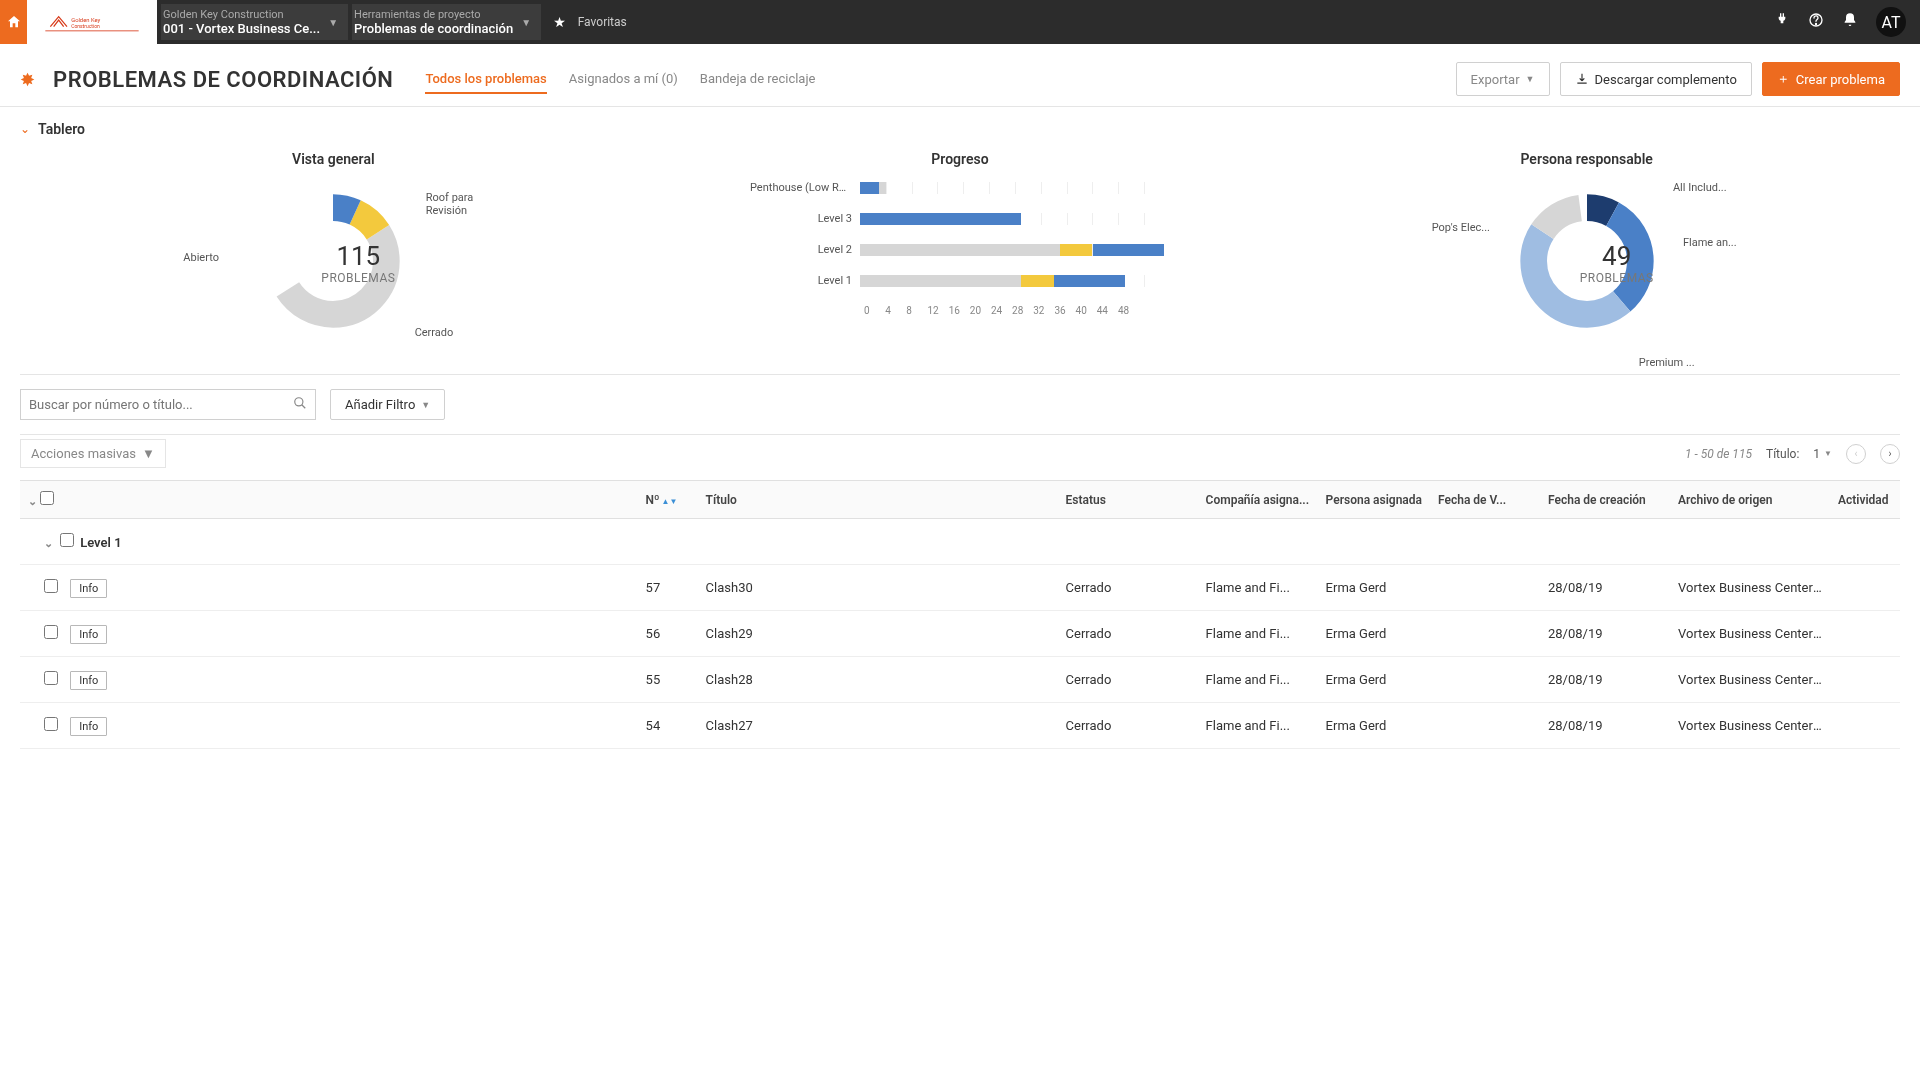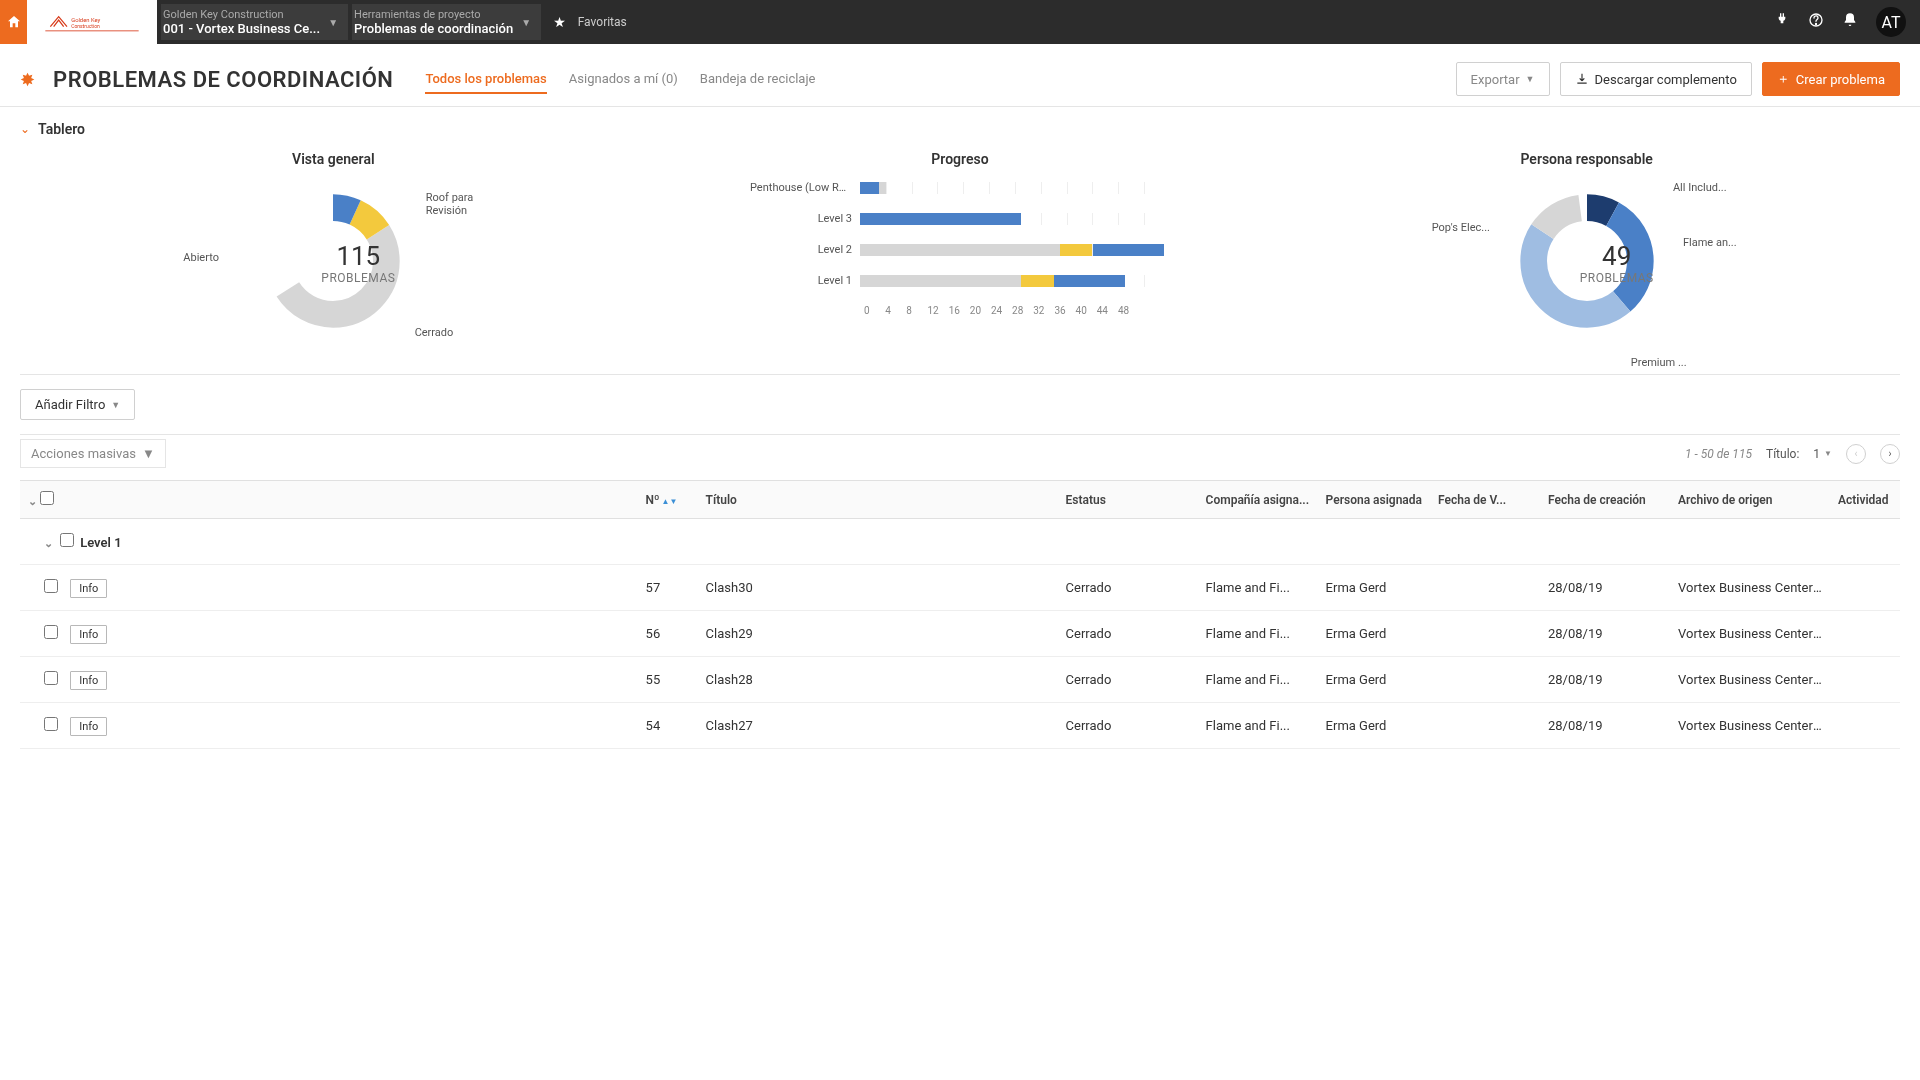--- a/index.html
+++ b/index.html
@@ -321,29 +321,38 @@
           <circle cx="21" cy="21" r="14" fill="none" stroke="#9fbde2" stroke-width="7" stroke-dasharray="40 100" stroke-dashoffset="-34" transform="rotate(-90 21 21)"></circle>
           <circle cx="21" cy="21" r="14" fill="none" stroke="#d6d6d6" stroke-width="7" stroke-dasharray="12 100" stroke-dashoffset="-74" transform="rotate(-90 21 21)"></circle>
         </svg>
         <div class="donut-center">
           <div class="big">49</div>
           <div class="sub">PROBLEMAS</div>
         </div>
       </div>
       <div class="donut-label" style="position:absolute; right:0px; top:0px;">All Includ...</div>
       <div class="donut-label" style="position:absolute; right:-10px; top:55px;">Flame an...</div>
-      <div class="donut-label" style="position:absolute; right:40px; bottom:-25px;">Premium ...</div>
+      <div class="donut-label" style="position:absolute; right:32px; bottom:-25px;">Premium ...</div>
       <div class="donut-label" style="position:absolute; left:-15px; top:40px;">Pop's Elec...</div>
     </div>
   </div>
 </div>
 
 <hr class="hr">
 
 <div class="table-toolbar">
+  <div class="search-box">
+    <input type="text" placeholder="Buscar por número o título..." style="">
+    <span class="icon">
+      <svg width="14" height="14" viewBox="0 0 24 24" fill="none" stroke="#888" stroke-width="2">
+          <circle cx="10" cy="10" r="7"></circle>
+          <line x1="15" y1="15" x2="21" y2="21"></line>
+        </svg>
+    </span>
+  </div>
   <div class="btn">
     <span>Añadir Filtro</span>
     <span class="caret">▼</span>
   </div>
 </div>
 
 <hr class="hr">
 
 <div class="table-bar2">
   <div class="bulk-dd">

